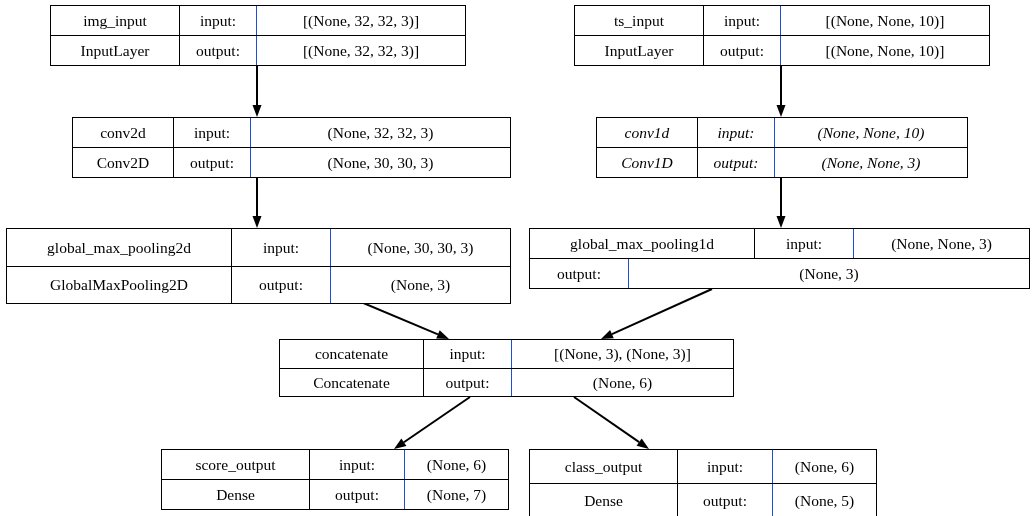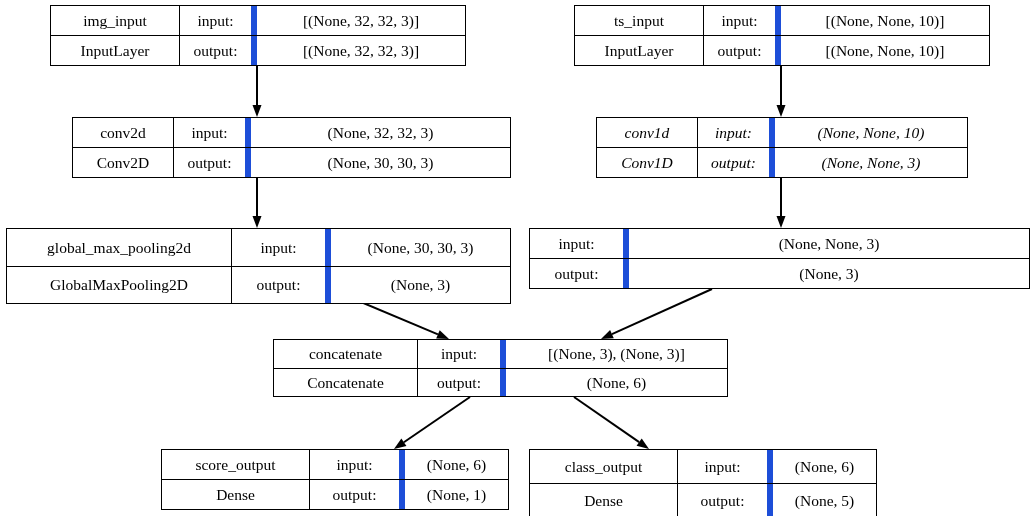--- a/index.html
+++ b/index.html
@@ -38,21 +38,21 @@
     justify-content: center;
     box-sizing: border-box;
     font-size: 15.5px;
     color: #000000;
     white-space: nowrap;
     line-height: 1;
     padding: 0 6px;
     overflow: hidden;
   }
   .cell.c-name  { border-right: 1px solid #000000; }
-  .cell.c-label { border-right: 6px solid #1d4ed8; }
+  .cell.c-label { border-right: 1px solid #1d4ed8; }
   .cell.c-shape { }
 
   
   #edges {
     position: absolute;
     left: 0;
     top: 0;
     width: 1035px;
     height: 516px;
     pointer-events: none;
@@ -151,50 +151,51 @@
         <div class="cell c-shape" style="flex: 1 1 auto;">(None, 30, 30, 3)</div>
       </div>
       <div class="node-row">
         <div class="cell c-name" style="width: 225px; flex: 0 0 225px;">GlobalMaxPooling2D</div>
         <div class="cell c-label" style="width: 99px; flex: 0 0 99px;">output:</div>
         <div class="cell c-shape" style="flex: 1 1 auto;">(None, 3)</div>
       </div>
     </div>
     <div class="node" style="left: 529px; top: 228px; width: 501px; height: 61px;">
       <div class="node-row top">
+        <div class="cell c-name" style="width: 225px; flex: 0 0 225px;">global_max_pooling1d</div>
         <div class="cell c-label" style="width: 99px; flex: 0 0 99px;">input:</div>
         <div class="cell c-shape" style="flex: 1 1 auto;">(None, None, 3)</div>
       </div>
       <div class="node-row">
         <div class="cell c-label" style="width: 99px; flex: 0 0 99px;">output:</div>
         <div class="cell c-shape" style="flex: 1 1 auto;">(None, 3)</div>
       </div>
     </div>
-    <div class="node" style="left: 273px; top: 339px; width: 455px; height: 58px;">
+    <div class="node" style="left: 279px; top: 339px; width: 455px; height: 58px;">
       <div class="node-row top">
         <div class="cell c-name" style="width: 144px; flex: 0 0 144px;">concatenate</div>
         <div class="cell c-label" style="width: 88px; flex: 0 0 88px;">input:</div>
         <div class="cell c-shape" style="flex: 1 1 auto;">[(None, 3), (None, 3)]</div>
       </div>
       <div class="node-row">
         <div class="cell c-name" style="width: 144px; flex: 0 0 144px;">Concatenate</div>
         <div class="cell c-label" style="width: 88px; flex: 0 0 88px;">output:</div>
         <div class="cell c-shape" style="flex: 1 1 auto;">(None, 6)</div>
       </div>
     </div>
     <div class="node" style="left: 161px; top: 449px; width: 348px; height: 61px;">
       <div class="node-row top">
         <div class="cell c-name" style="width: 148px; flex: 0 0 148px;">score_output</div>
         <div class="cell c-label" style="width: 95px; flex: 0 0 95px;">input:</div>
         <div class="cell c-shape" style="flex: 1 1 auto;">(None, 6)</div>
       </div>
       <div class="node-row">
         <div class="cell c-name" style="width: 148px; flex: 0 0 148px;">Dense</div>
         <div class="cell c-label" style="width: 95px; flex: 0 0 95px;">output:</div>
-        <div class="cell c-shape" style="flex: 1 1 auto;">(None, 1)</div>
+        <div class="cell c-shape" style="flex: 1 1 auto;">(None, 7)</div>
       </div>
     </div>
     <div class="node" style="left: 529px; top: 449px; width: 348px; height: 69px;">
       <div class="node-row top">
         <div class="cell c-name" style="width: 148px; flex: 0 0 148px;">class_output</div>
         <div class="cell c-label" style="width: 95px; flex: 0 0 95px;">input:</div>
         <div class="cell c-shape" style="flex: 1 1 auto;">(None, 6)</div>
       </div>
       <div class="node-row">
         <div class="cell c-name" style="width: 148px; flex: 0 0 148px;">Dense</div>

